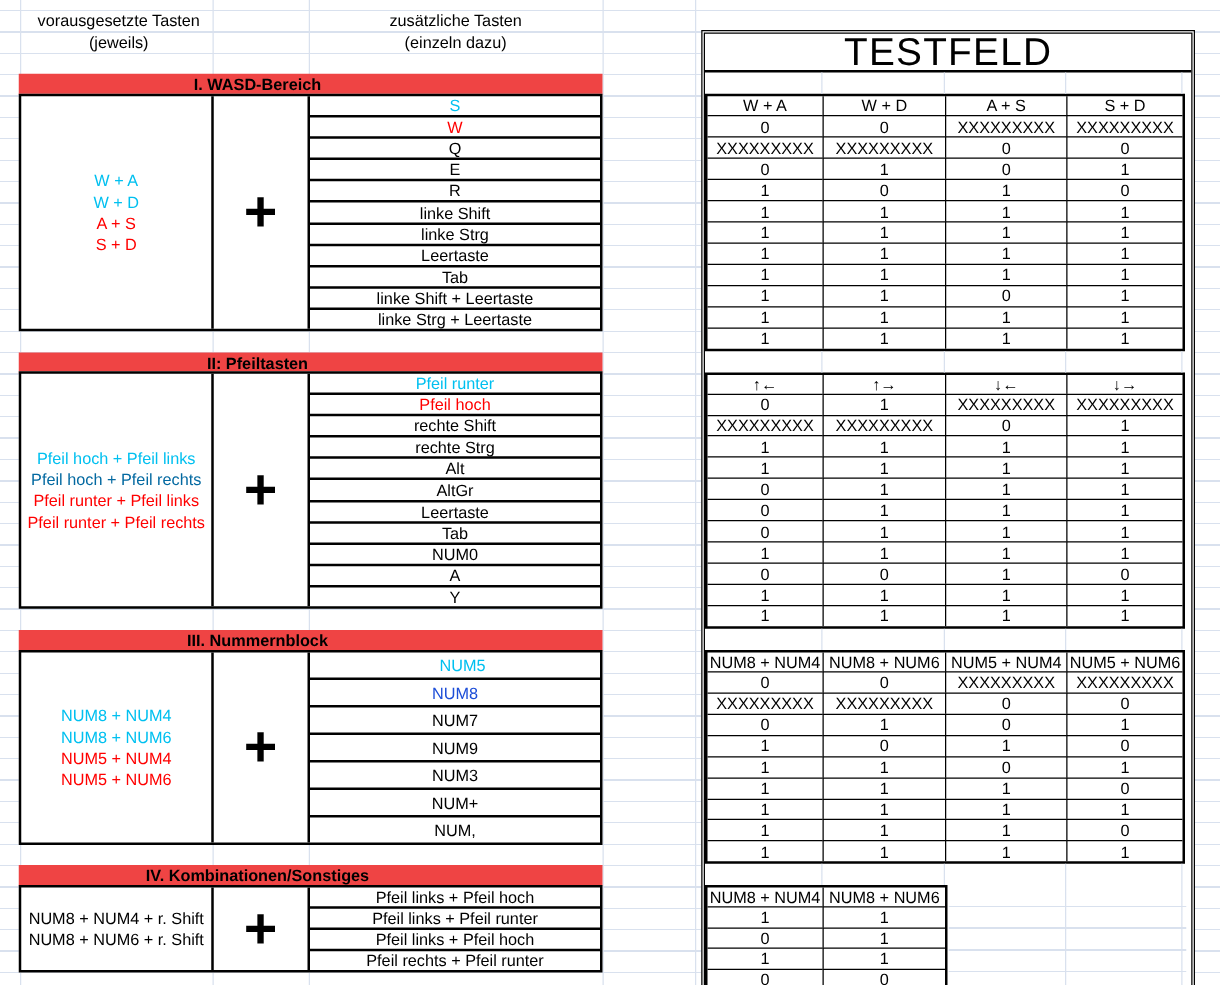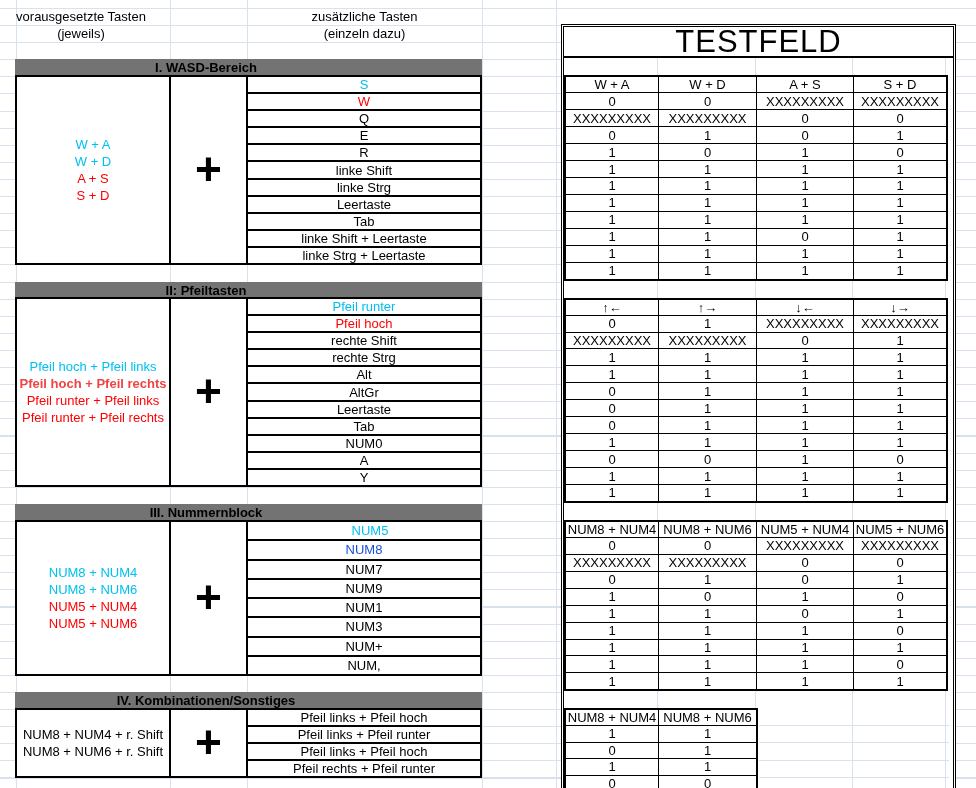--- a/index.html
+++ b/index.html
@@ -6,21 +6,21 @@
   .canvas{position:relative;width:976px;height:788px;background:#fff;overflow:hidden;
           font-family:"Liberation Sans","DejaVu Sans",sans-serif;color:#000;}
   
   .hgrid{position:absolute;left:0;top:8px;width:976px;height:772px;
          background:repeating-linear-gradient(to bottom,#d9e1ee 0 1px,transparent 1px 17.1px);}
   .vline{position:absolute;top:0;width:1px;height:788px;background:#d9e1ee;}
   
   .colhdr{position:absolute;top:8px;font-size:13px;line-height:17px;text-align:center;}
   .colhdr div{white-space:nowrap;}
   
-  .sec-heading{position:absolute;left:15px;width:467px;height:17px;background:#737373;
+  .sec-heading{position:absolute;left:15px;width:467px;height:17px;background:#ef4444;
                font-weight:bold;font-size:13px;line-height:17px;text-align:center;
                padding-right:85px;box-sizing:border-box;white-space:nowrap;}
   
   .sec-box{position:absolute;left:15px;width:467px;border:2px solid #000;background:#fff;
            box-sizing:border-box;display:flex;}
   .given-cell{width:152px;display:flex;flex-direction:column;justify-content:center;
               align-items:center;font-size:13px;}
   .given-line{line-height:17px;white-space:nowrap;}
   .plus-cell{width:77px;border-left:2px solid #000;display:flex;align-items:center;
              justify-content:center;font-size:46px;font-weight:bold;box-sizing:border-box;
@@ -57,21 +57,21 @@
 
 <div class="canvas">
 
   <div class="hgrid"></div>
   <div class="vline" style="left:16px"></div>
   <div class="vline" style="left:170px"></div>
   <div class="vline" style="left:247px"></div>
   <div class="vline" style="left:482px"></div>
   <div class="vline" style="left:556px"></div>
 
-  <div class="colhdr" style="left:4px;width:154px">
+  <div class="colhdr" style="left:18px;width:154px">
     <div>vorausgesetzte Tasten</div>
     <div>(jeweils)</div>
   </div>
   <div class="colhdr" style="left:247px;width:235px">
     <div>zusätzliche Tasten</div>
     <div>(einzeln dazu)</div>
   </div>
 
   <div id="sections">
       <div class="sec-heading" style="top: 59px;">I. WASD-Bereich</div>
@@ -94,21 +94,21 @@
           <div class="row-label">Leertaste</div>
           <div class="row-label">Tab</div>
           <div class="row-label">linke Shift + Leertaste</div>
           <div class="row-label">linke Strg + Leertaste</div>
         </div>
       </div>
       <div class="sec-heading" style="top: 282px;">II: Pfeiltasten</div>
       <div class="sec-box" style="top: 297px; height: 190px;">
         <div class="given-cell">
           <div class="given-line" style="color: rgb(0, 192, 240); text-align: center;">Pfeil hoch + Pfeil links</div>
-          <div class="given-line" style="color: #ef4444; font-weight: bold;">Pfeil hoch + Pfeil rechts</div>
+          <div class="given-line" style="color: #0369a1;">Pfeil hoch + Pfeil rechts</div>
           <div class="given-line" style="color: rgb(255, 0, 0);">Pfeil runter + Pfeil links</div>
           <div class="given-line" style="color: rgb(255, 0, 0);">Pfeil runter + Pfeil rechts</div>
         </div>
         <div class="plus-cell">+</div>
         <div class="rows-col">
           <div class="row-label" style="color: rgb(0, 192, 240);">Pfeil runter</div>
           <div class="row-label" style="color: rgb(255, 0, 0);">Pfeil hoch</div>
           <div class="row-label">rechte Shift</div>
           <div class="row-label">rechte Strg</div>
           <div class="row-label">Alt</div>
@@ -127,21 +127,20 @@
           <div class="given-line" style="color: rgb(0, 192, 240);">NUM8 + NUM6</div>
           <div class="given-line" style="color: rgb(255, 0, 0);">NUM5 + NUM4</div>
           <div class="given-line" style="color: rgb(255, 0, 0);">NUM5 + NUM6</div>
         </div>
         <div class="plus-cell">+</div>
         <div class="rows-col">
           <div class="row-label" style="color: rgb(0, 192, 240); padding-left: 12px;">NUM5</div>
           <div class="row-label" style="color: #1d4ed8;">NUM8</div>
           <div class="row-label">NUM7</div>
           <div class="row-label">NUM9</div>
-          <div class="row-label">NUM1</div>
           <div class="row-label">NUM3</div>
           <div class="row-label">NUM+</div>
           <div class="row-label">NUM,</div>
         </div>
       </div>
       <div class="sec-heading" style="top: 692px;">IV. Kombinationen/Sonstiges</div>
       <div class="sec-box" style="top: 708px; height: 70px;">
         <div class="given-cell">
           <div class="given-line">NUM8 + NUM4 + r. Shift</div>
           <div class="given-line">NUM8 + NUM6 + r. Shift</div>

